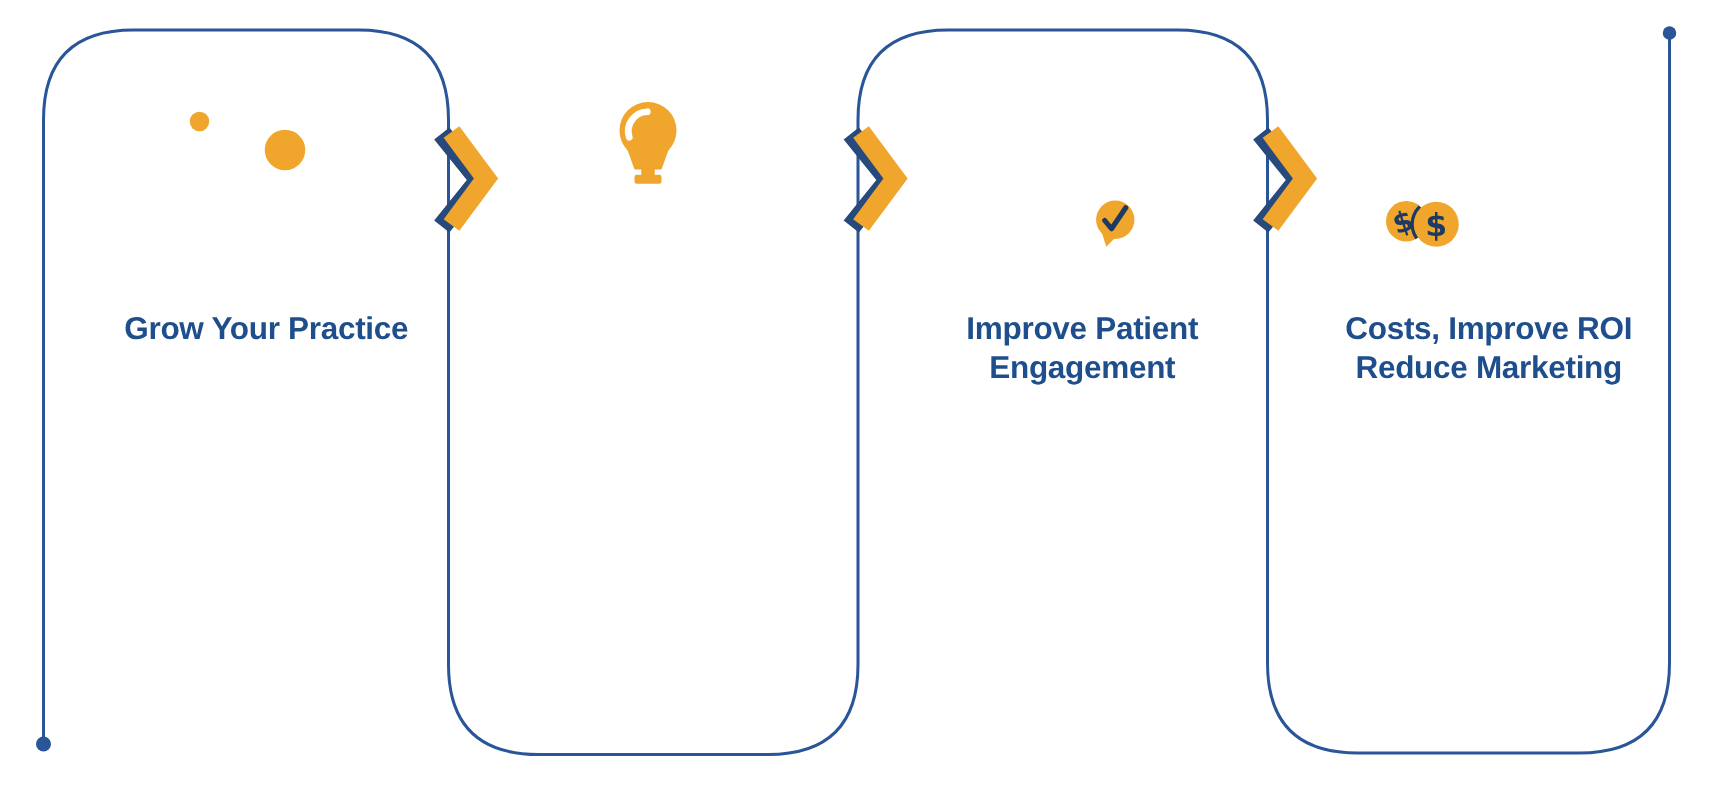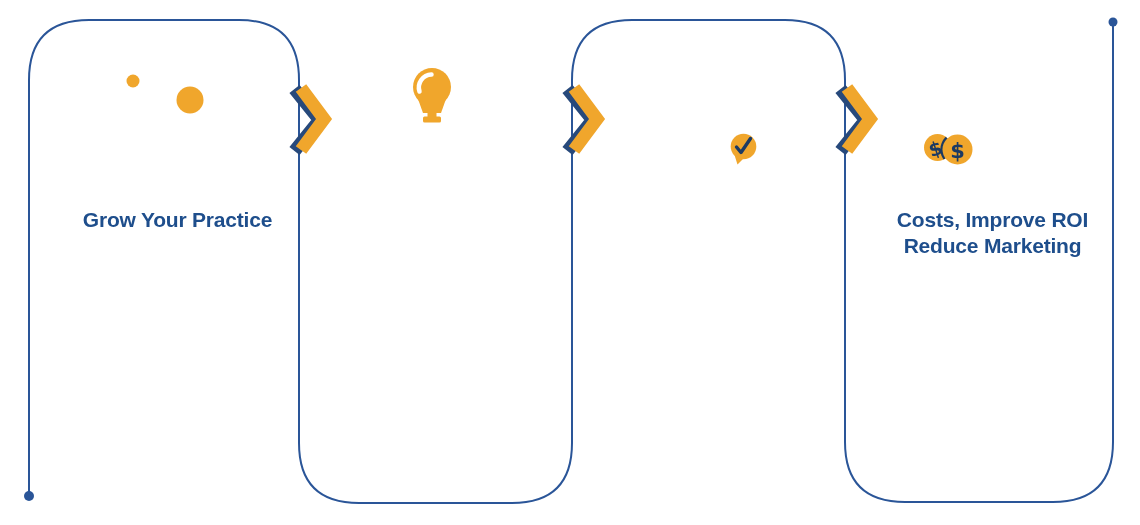--- a/index.html
+++ b/index.html
@@ -87,19 +87,23 @@
       <circle cx="957.5" cy="149.5" r="15" fill="#F0A62C"></circle>
       <text x="957.5" y="150.5" font-size="21" font-weight="bold" font-family="DejaVu Sans, sans-serif" fill="#1C3A63" text-anchor="middle" dominant-baseline="central">$</text>
     </g>
   </svg>
 
   <div class="label label-1">
     <div>Grow Your Practice</div>
   </div>
 
 
+  <div class="label label-3">
+    <div>Improve Patient</div>
+    <div>Engagement</div>
+  </div>
 
   <div class="label label-4">
     <div>Costs, Improve ROI</div>
     <div>Reduce Marketing</div>
   </div>
 
 </div>
 
 </body></html>

